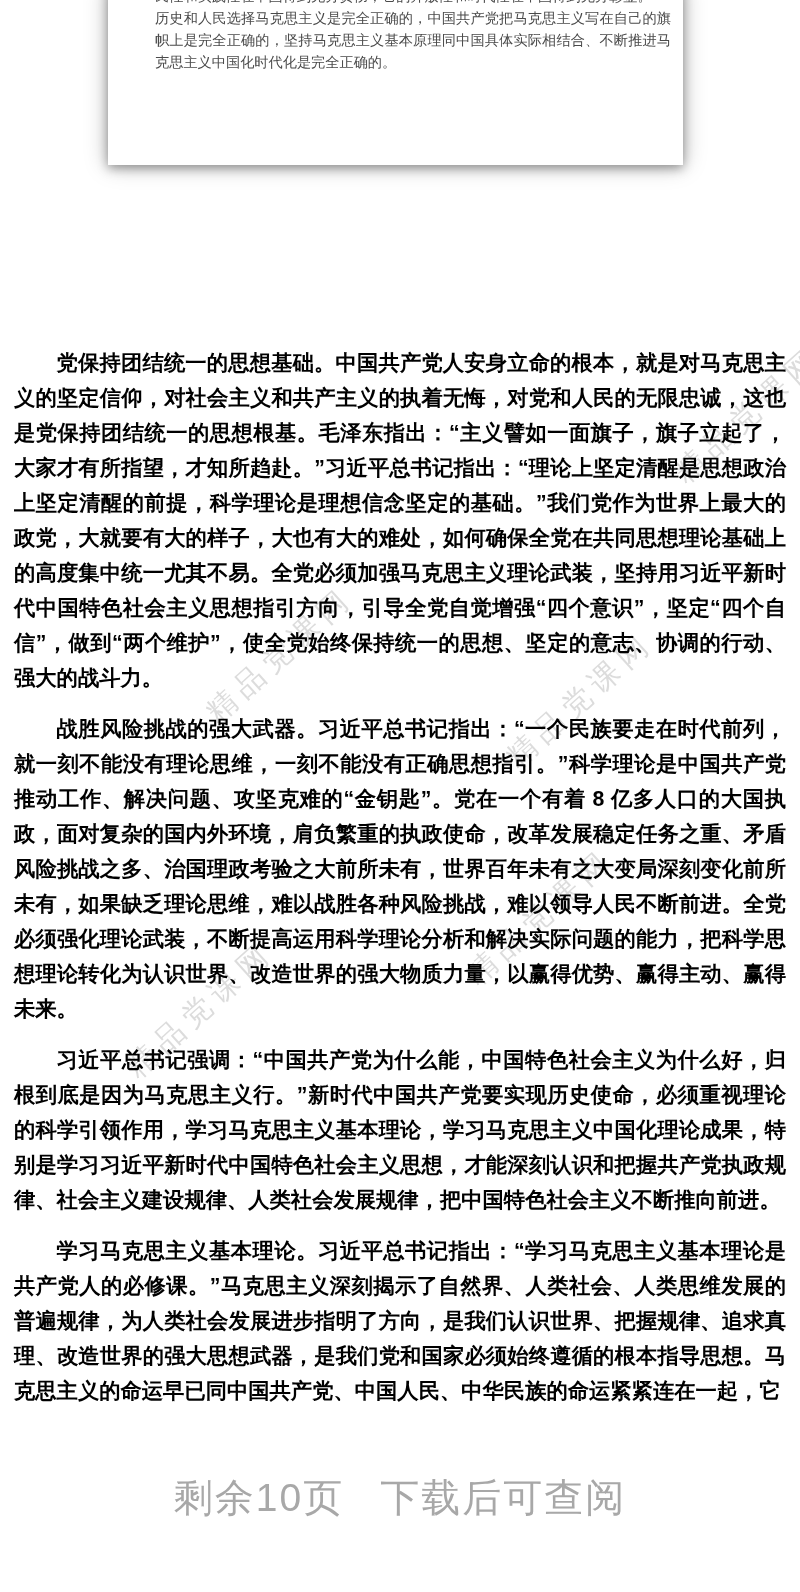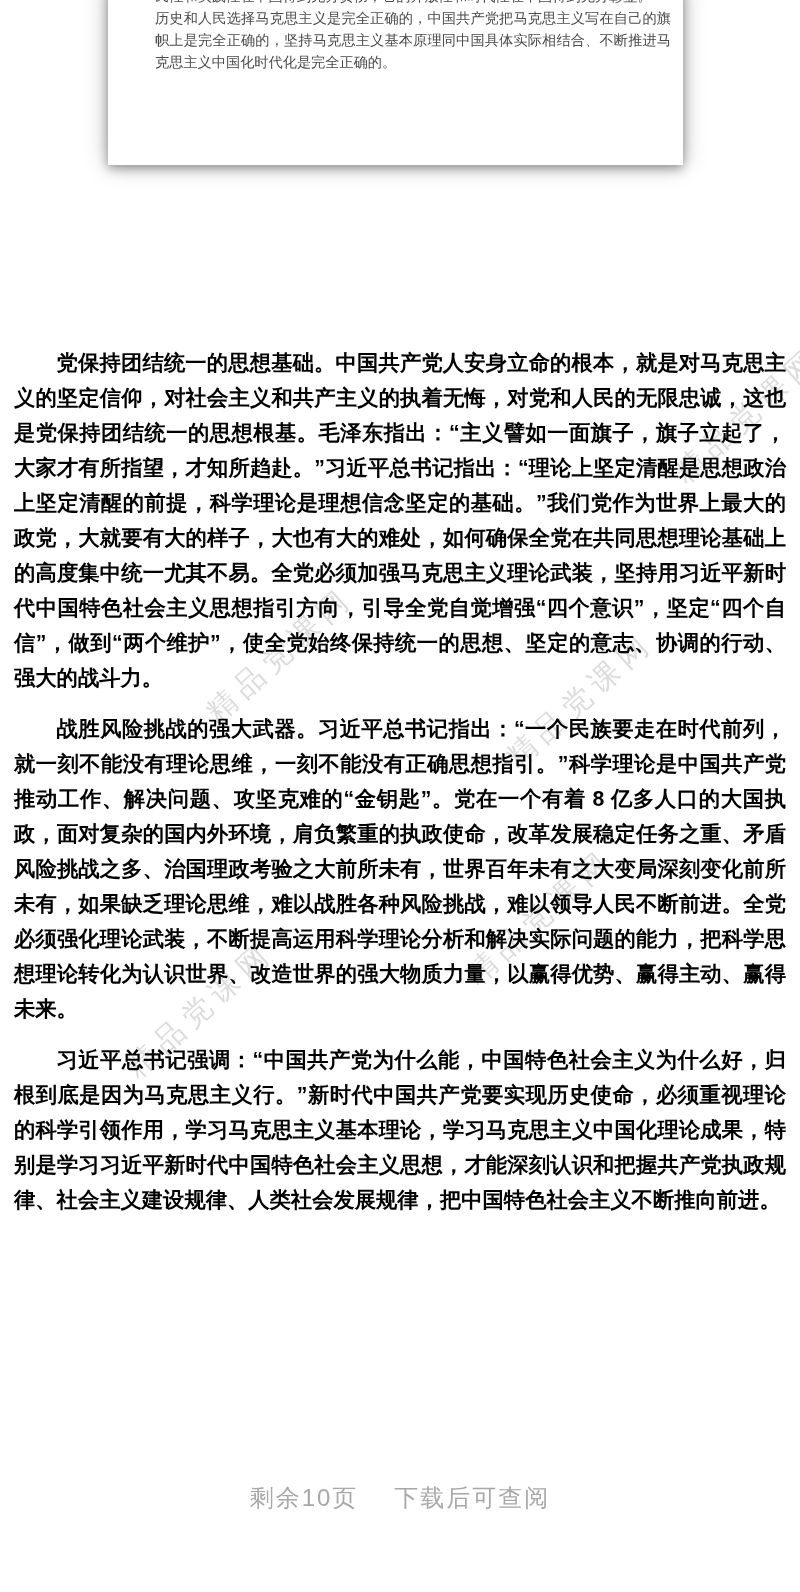--- a/index.html
+++ b/index.html
@@ -71,21 +71,21 @@
     font-weight: bold;
   }
 
   
   .notice {
     position: absolute;
     left: 0;
     top: 1476px;
     width: 800px;
     text-align: center;
-    font-size: 24px;
+    font-size: 39px;
     line-height: 44px;
     color: #a8a8a8;
     letter-spacing: 2px;
     z-index: 2;
   }
   .notice .hint { margin-left: 36px; }
 </style>
 </head>
 <body>
 
@@ -100,19 +100,20 @@
     </div>
 
   <div class="top-card">
     <p><span class="clipped-line">民性和实践性在中国得到充分贯彻，它的开放性和时代性在中国得到充分彰显。</span><span>历史和人民选择马克思主义是完全正确的，中国共产党把马克思主义写在自己的旗帜上是完全正确的，坚持马克思主义基本原理同中国具体实际相结合、不断推进马克思主义中国化时代化是完全正确的。</span></p>
   </div>
 
   <div class="doc-body">
       <p class="para">党保持团结统一的思想基础。中国共产党人安身立命的根本，就是对马克思主义的坚定信仰，对社会主义和共产主义的执着无悔，对党和人民的无限忠诚，这也是党保持团结统一的思想根基。毛泽东指出：“主义譬如一面旗子，旗子立起了，大家才有所指望，才知所趋赴。”习近平总书记指出：“理论上坚定清醒是思想政治上坚定清醒的前提，科学理论是理想信念坚定的基础。”我们党作为世界上最大的政党，大就要有大的样子，大也有大的难处，如何确保全党在共同思想理论基础上的高度集中统一尤其不易。全党必须加强马克思主义理论武装，坚持用习近平新时代中国特色社会主义思想指引方向，引导全党自觉增强“四个意识”，坚定“四个自信”，做到“两个维护”，使全党始终保持统一的思想、坚定的意志、协调的行动、强大的战斗力。</p>
       <p class="para">战胜风险挑战的强大武器。习近平总书记指出：“一个民族要走在时代前列，就一刻不能没有理论思维，一刻不能没有正确思想指引。”科学理论是中国共产党推动工作、解决问题、攻坚克难的“金钥匙”。党在一个有着 8 亿多人口的大国执政，面对复杂的国内外环境，肩负繁重的执政使命，改革发展稳定任务之重、矛盾风险挑战之多、治国理政考验之大前所未有，世界百年未有之大变局深刻变化前所未有，如果缺乏理论思维，难以战胜各种风险挑战，难以领导人民不断前进。全党必须强化理论武装，不断提高运用科学理论分析和解决实际问题的能力，把科学思想理论转化为认识世界、改造世界的强大物质力量，以赢得优势、赢得主动、赢得未来。</p>
       <p class="para">习近平总书记强调：“中国共产党为什么能，中国特色社会主义为什么好，归根到底是因为马克思主义行。”新时代中国共产党要实现历史使命，必须重视理论的科学引领作用，学习马克思主义基本理论，学习马克思主义中国化理论成果，特别是学习习近平新时代中国特色社会主义思想，才能深刻认识和把握共产党执政规律、社会主义建设规律、人类社会发展规律，把中国特色社会主义不断推向前进。</p>
+      <p class="para">学习马克思主义基本理论。习近平总书记指出：“学习马克思主义基本理论是共产党人的必修课。”马克思主义深刻揭示了自然界、人类社会、人类思维发展的普遍规律，为人类社会发展进步指明了方向，是我们认识世界、把握规律、追求真理、改造世界的强大思想武器，是我们党和国家必须始终遵循的根本指导思想。马克思主义的命运早已同中国共产党、中国人民、中华民族的命运紧紧连在一起，它</p>
     </div>
 
   <div class="notice">
     <span>剩余10页</span><span class="hint">下载后可查阅</span>
   </div>
 
 </div>
 
 </body></html>

